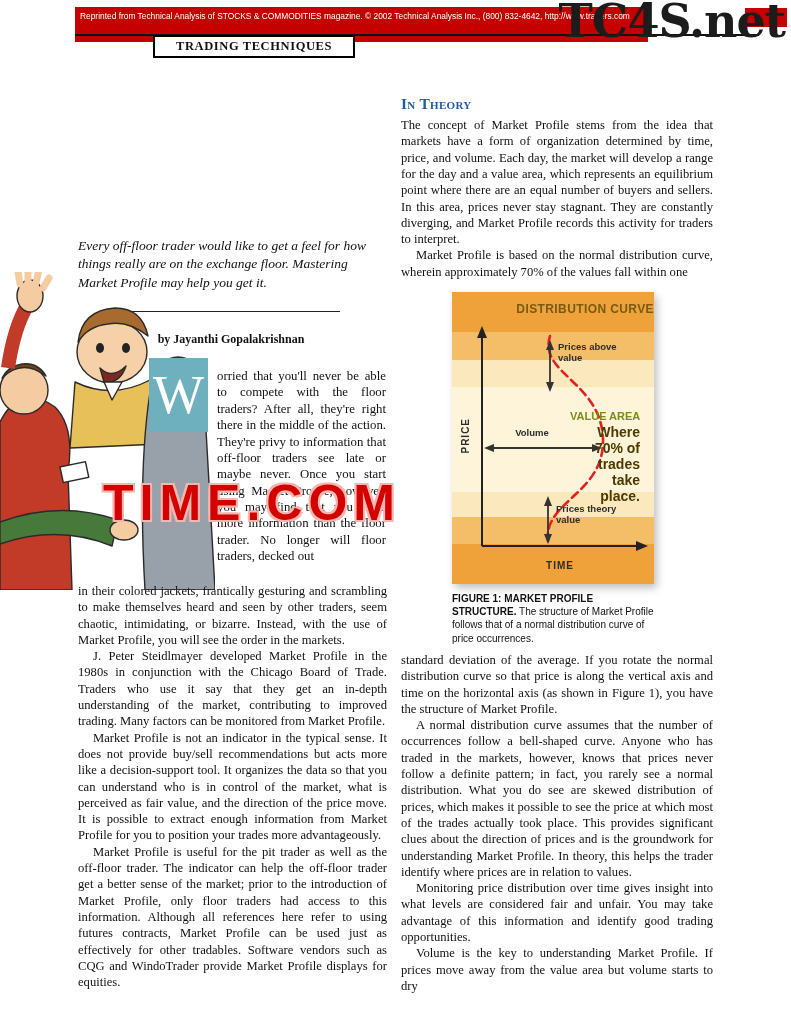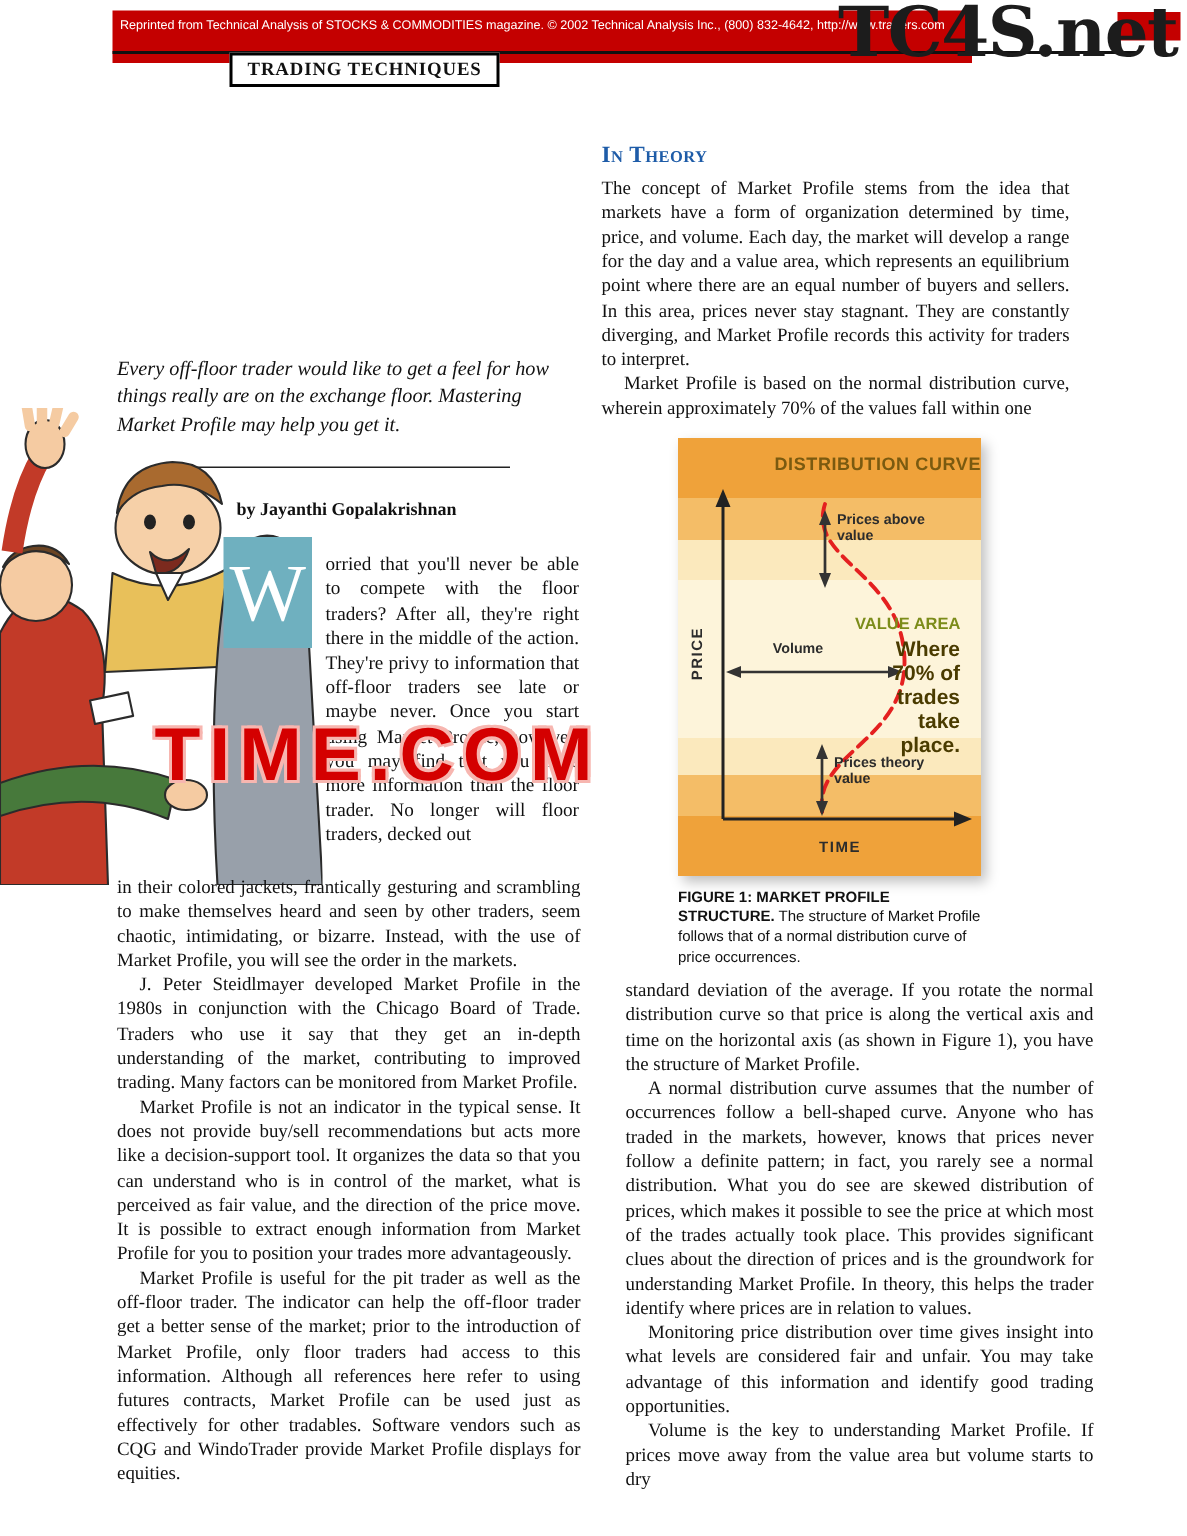--- a/index.html
+++ b/index.html
@@ -8,21 +8,21 @@
 
   
   .reprint-strip{position:absolute;left:75px;top:7px;width:573px;height:35px;background:#c40000;
         color:#fff;font-family:"Liberation Sans",sans-serif;font-size:8.4px;line-height:19px;
         padding:0 5px;white-space:nowrap;overflow:hidden;box-sizing:border-box;}
   .logo-redblock{position:absolute;right:4px;top:8px;width:42px;height:19px;background:#c40000;}
   .site-logo{position:absolute;right:6px;top:-6px;font-family:"DejaVu Serif",serif;font-weight:bold;
         font-size:46px;color:#1c1c1c;letter-spacing:-1px;z-index:2;}
   .top-rule{position:absolute;left:75px;top:34px;width:684px;height:2px;background:#111;}
   .section-box{position:absolute;left:153px;top:35px;background:#fff;border:2px solid #000;
-        padding:2px 10px;font-size:12.5px;font-weight:bold;letter-spacing:0.6px;}
+        padding:2px 21px;font-size:12.5px;font-weight:bold;letter-spacing:0.6px;}
 
   
   .article-title{position:absolute;left:80px;top:86px;width:306px;text-align:center;
         font-size:45px;font-weight:bold;line-height:1.03;letter-spacing:-1px;color:#0a0a0a;}
   .intro{position:absolute;left:78px;top:237px;width:308px;font-style:italic;font-size:13.5px;
         line-height:1.36;text-align:left;}
   .byline{position:absolute;left:122px;top:311px;width:218px;text-align:center;font-weight:bold;
         font-size:12px;border-top:1px solid #222;padding-top:20px;}
   .illustration{position:absolute;left:0;top:272px;width:215px;height:318px;}
   .dropcap{position:absolute;left:149px;top:358px;width:59px;height:74px;background:#6fb0bf;
@@ -30,21 +30,21 @@
         font-family:"Liberation Serif",serif;}
   .opening-para{position:absolute;left:217px;top:352px;width:169px;font-size:12.8px;
         line-height:1.28;text-align:justify;margin-top:16px;}
   .body-col{font-size:12.6px;line-height:1.295;}
   .body-col p{margin:0;text-align:justify;}
   .body-col p.indent{text-indent:15px;}
   .left-body{position:absolute;left:78px;top:583px;width:309px;}
 
   
   .right-top{position:absolute;left:401px;top:94px;width:312px;}
-  .right-bottom{position:absolute;left:401px;top:652px;width:312px;margin-left:16px;}
+  .right-bottom{position:absolute;left:401px;top:652px;width:312px;}
   .blue-heading{color:#1e5ca8;font-weight:bold;font-size:15.5px;font-variant:small-caps;
         letter-spacing:0.3px;margin:0 0 3px 0;}
 
   
   .figure{position:absolute;left:452px;top:292px;width:202px;height:292px;
         box-shadow:3px 4px 8px rgba(0,0,0,0.25);
         background:linear-gradient(180deg,
           #efa23a 0px,#efa23a 40px,
           #f4bd67 40px,#f4bd67 68px,
           #fbe9bd 68px,#fbe9bd 95px,

